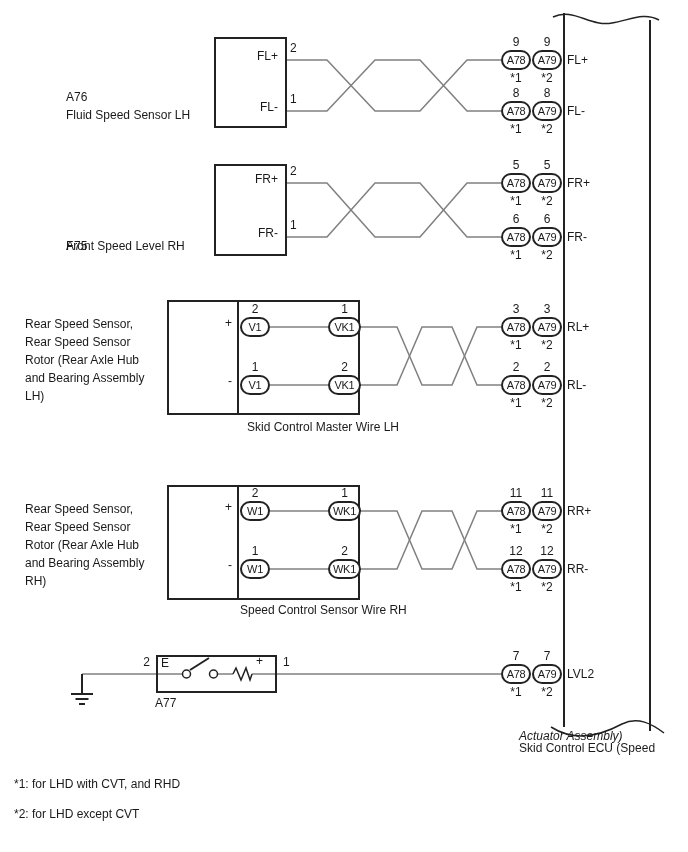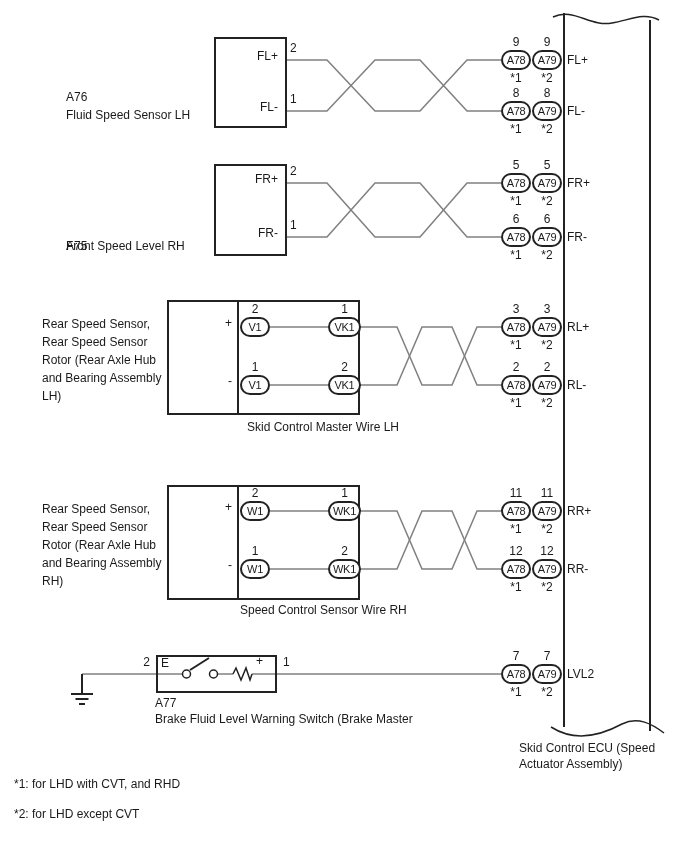--- a/index.html
+++ b/index.html
@@ -10,21 +10,21 @@
   #wiring{position:absolute;left:0;top:0;z-index:0;}
   .lbl{position:absolute;font-size:12px;line-height:14px;white-space:nowrap;z-index:2;}
   .box{position:absolute;border:2px solid #222;box-sizing:border-box;background:transparent;z-index:1;}
   .row{position:absolute;left:0;width:0;height:0;z-index:2;}
   .pn{position:absolute;top:-25px;width:30px;text-align:center;font-size:12px;line-height:14px;}
   .nt{position:absolute;top:11px;width:30px;text-align:center;font-size:12px;line-height:14px;}
   .ov{position:absolute;top:-10px;width:30px;height:20px;border:2px solid #222;border-radius:10px;
       background:#fff;box-sizing:border-box;display:flex;align-items:center;justify-content:center;
       font-size:11px;letter-spacing:-0.3px;}
   .sig{position:absolute;left:567px;top:-8px;font-size:12px;line-height:16px;white-space:nowrap;}
-  .multiline{position:absolute;font-size:12px;line-height:18px;z-index:2;margin-left:17px;}
+  .multiline{position:absolute;font-size:12px;line-height:18px;z-index:2;}
   .tright{text-align:right;}
 </style>
 </head>
 <body>
 
 <div id="canvas">
 
   <svg id="wiring" width="688" height="852" viewBox="0 0 688 852">
 
     <g stroke="#808080" stroke-width="1.5" fill="none">
@@ -149,21 +149,20 @@
     <div class="pn" style="left:328px;width:33px;">2</div>
     <div class="ov" style="left:240px;">W1</div>
     <div class="ov" style="left:328px;width:33px;">WK1</div>
   </div>
 
   <div class="lbl tright" style="left:126px;top:655px;width:24px;">2</div>
   <div class="lbl" style="left:161px;top:656px;">E</div>
   <div class="lbl" style="left:256px;top:654px;">+</div>
   <div class="lbl" style="left:283px;top:655px;">1</div>
   <div class="lbl" style="left:155px;top:696px;">A77</div>
-  <div class="lbl" style="left:155px;top:712px;">Brake Fluid Level Warning Switch (Brake Master</div>
 
   <div class="row" style="top:60px;">
     <div class="pn" style="left:501px;">9</div>
     <div class="pn" style="left:532px;">9</div>
     <div class="ov" style="left:501px;">A78</div>
     <div class="ov" style="left:532px;">A79</div>
     <div class="nt" style="left:501px;">*1</div>
     <div class="nt" style="left:532px;">*2</div>
     <div class="sig">FL+</div>
   </div>
@@ -234,18 +233,18 @@
     <div class="pn" style="left:501px;">7</div>
     <div class="pn" style="left:532px;">7</div>
     <div class="ov" style="left:501px;">A78</div>
     <div class="ov" style="left:532px;">A79</div>
     <div class="nt" style="left:501px;">*1</div>
     <div class="nt" style="left:532px;">*2</div>
     <div class="sig">LVL2</div>
   </div>
 
   <div class="lbl" style="left:519px;top:740px;line-height:16px;">Skid Control ECU (Speed</div>
-  <div class="lbl" style="left:519px;top:756px;line-height:16px;">Actuator Assembly)</div>
+  <div class="lbl" style="left:519px;top:728px;line-height:16px;font-style:italic;">Actuator Assembly)</div>
 
   <div class="lbl" style="left:14px;top:777px;">*1: for LHD with CVT, and RHD</div>
   <div class="lbl" style="left:14px;top:807px;">*2: for LHD except CVT</div>
 
 </div>
 
 </body></html>

